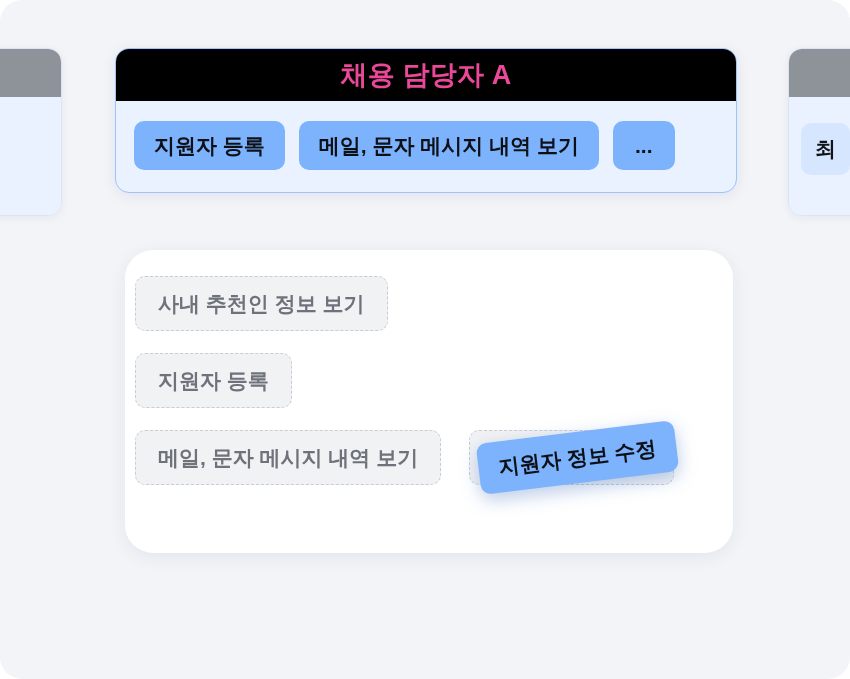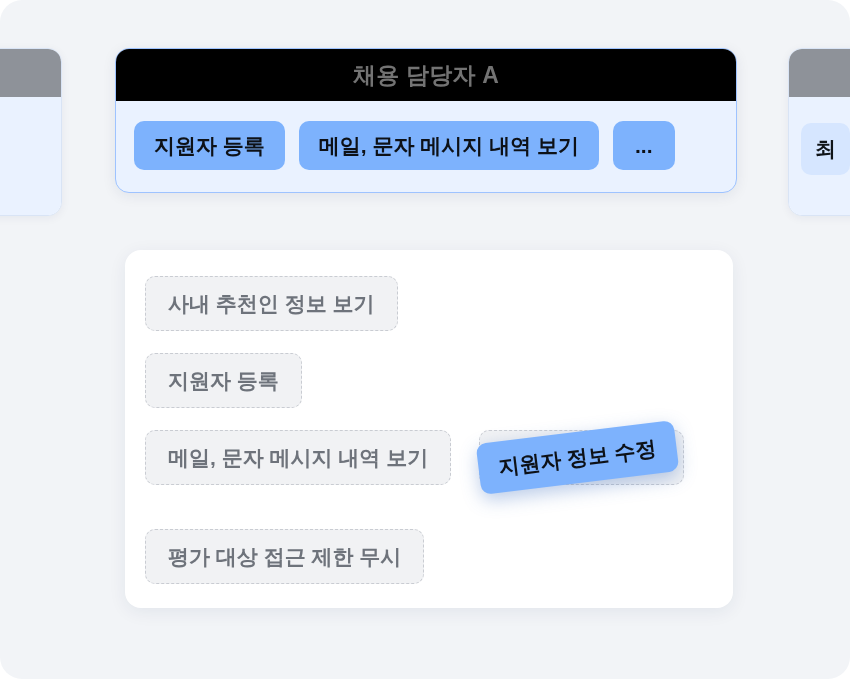--- a/index.html
+++ b/index.html
@@ -70,25 +70,25 @@
     width: 620px;
     background: #eaf2ff;
     border: 1px solid #9ec3ff;
     border-radius: 14px;
     box-shadow: 0 3px 14px rgba(20, 40, 80, 0.08);
     overflow: hidden;
   }
   .role-header {
     height: 52px;
     background: #000000;
-    color: #737373;
+    color: #ec4899;
     display: flex;
     align-items: center;
     justify-content: center;
-    font-size: 23px;
+    font-size: 27px;
     font-weight: bold;
     letter-spacing: 0.2px;
   }
   .role-body {
     padding: 20px 18px 22px 18px;
     display: flex;
     gap: 14px;
     align-items: center;
   }
   .perm-chip {
@@ -106,23 +106,23 @@
     padding-right: 22px;
   }
 
   
   .palette {
     position: absolute;
     left: 125px;
     top: 250px;
     width: 608px;
     background: #ffffff;
-    border-radius: 16px;
+    border-radius: 28px;
     box-shadow: 0 4px 18px rgba(20, 40, 80, 0.07);
-    padding: 26px 0 0 12px;
+    padding: 26px 0 0 2px;
     box-sizing: border-box;
   }
   .palette-grid {
     display: flex;
     flex-wrap: wrap;
     column-gap: 28px;
     row-gap: 22px;
     padding: 0 8px 24px 8px;
     justify-content: flex-start;
   }
@@ -202,21 +202,20 @@
 
       <div class="pal-row">
         <span class="pal-chip">메일, 문자 메시지 내역 보기</span>
         <span class="pal-chip">지원자 정보 수정</span>
       </div>
 
       <div class="pal-row">
       </div>
 
       <div class="pal-row">
-        <span class="pal-chip">평가 대상 접근 제한 무시</span>
       </div>
 
     </div>
   </div>
 
   <div class="drag-chip">지원자 정보 수정</div>
 
 </div>
 
 </body></html>

